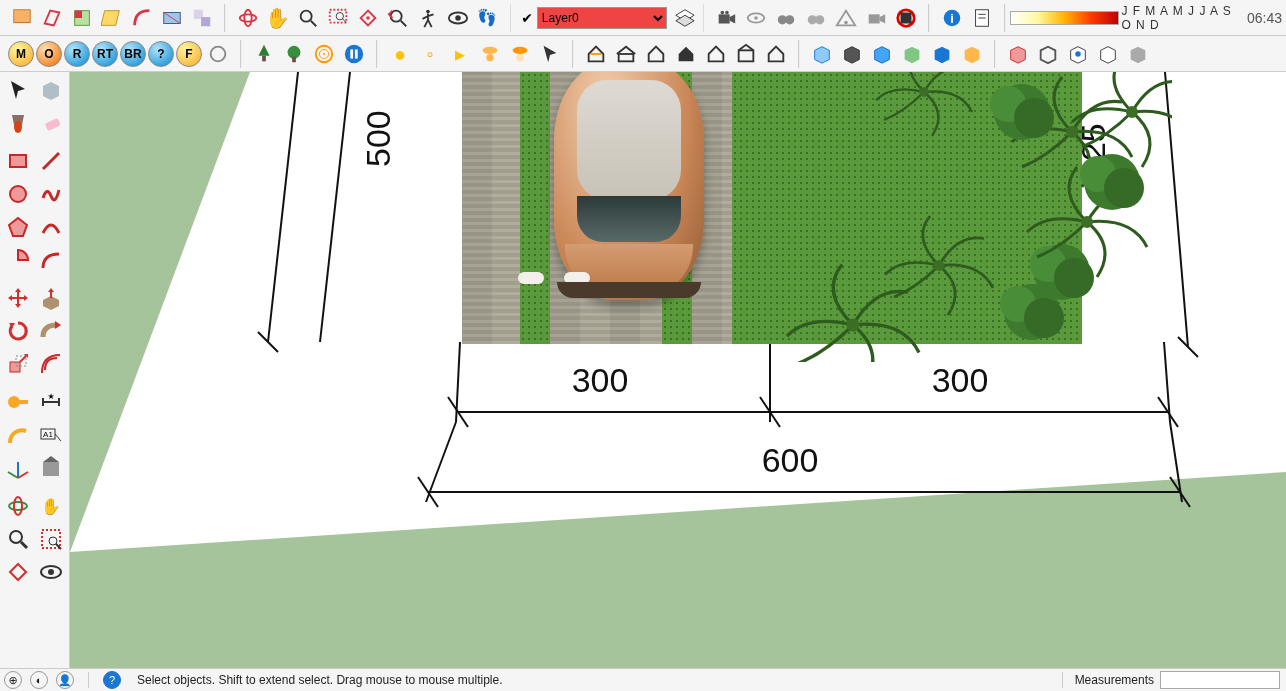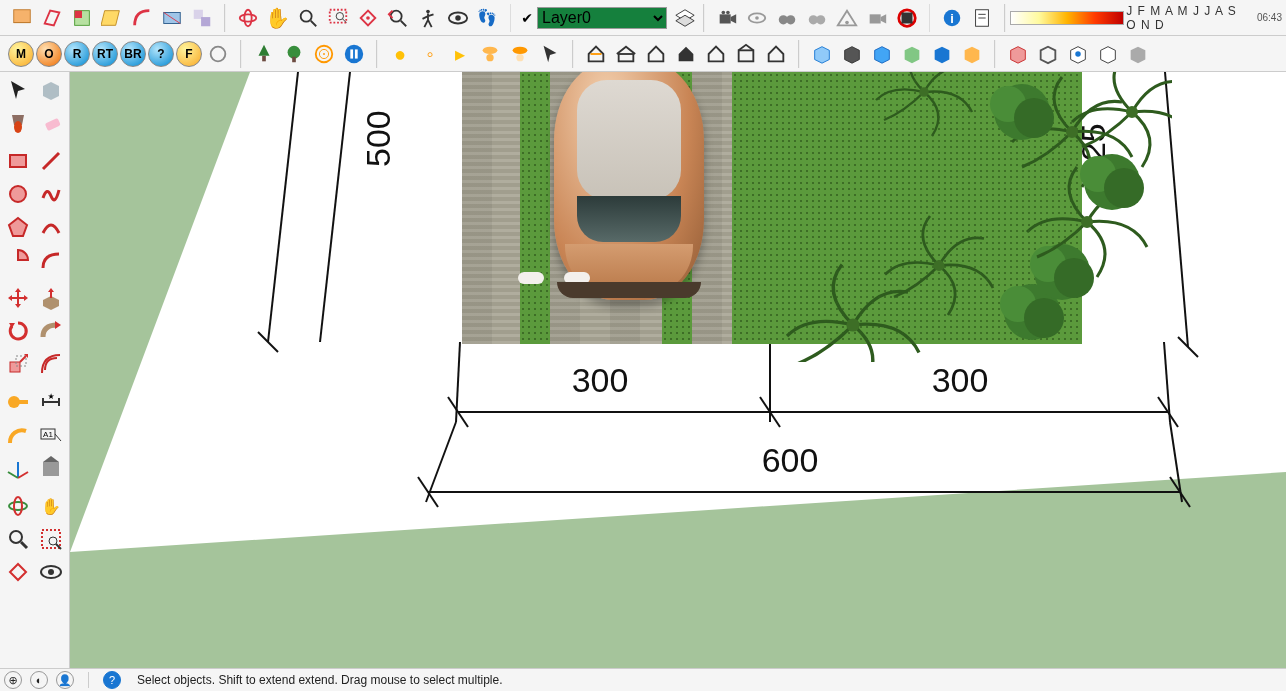--- a/index.html
+++ b/index.html
@@ -7,26 +7,26 @@
 
   .toolbar-row { display: flex; align-items: center; height: 36px; background: #f5f5f5; border-bottom: 1px solid #ccc; padding: 0 4px; gap: 2px; }
   .toolbar-group { display: flex; align-items: center; gap: 2px; padding: 0 4px; }
   .divider { width: 2px; height: 28px; background: linear-gradient(to right, #bbb, #fff); margin: 0 2px; }
 
   .tool-btn { width: 28px; height: 28px; display: flex; align-items: center; justify-content: center; cursor: pointer; border-radius: 2px; }
   .tool-btn svg { width: 22px; height: 22px; }
   .tool-btn span.glyph { font-size: 20px; line-height: 1; }
 
   .layer-select { display: flex; align-items: center; gap: 4px; margin-left: 6px; }
-  .layer-select select { width: 130px; height: 22px; font-size: 16px; border: 1px solid #999; background: #15803d; }
+  .layer-select select { width: 130px; height: 22px; font-size: 12px; border: 1px solid #999; background: #ef4444; }
   .check { font-size: 14px; }
 
   .color-gradient { width: 140px; height: 14px; background: linear-gradient(to right, #fff, #fffa9e, #ffb400, #ff3a00, #c00000); border: 1px solid #aaa; }
   .months { font-size: 12px; letter-spacing: 1px; color: #333; }
-  .time-display { font-size: 10px; color: #555; margin-left: 4px; }
+  .time-display { font-size: 14px; color: #555; margin-left: 4px; }
 
   .circ-btn { width: 26px; height: 26px; border-radius: 50%; display: flex; align-items: center; justify-content: center; font-size: 12px; font-weight: bold; cursor: pointer; border: 1px solid #888; }
   .circ-yellow { background: radial-gradient(circle at 35% 30%, #fff59d, #f9a825); color: #000; }
   .circ-blue { background: radial-gradient(circle at 35% 30%, #b3e5fc, #0288d1); color: #000; }
   .circ-orange { background: radial-gradient(circle at 35% 30%, #ffe0b2, #ef6c00); }
 
   .left-toolbox { position: absolute; left: 0; top: 72px; width: 70px; bottom: 23px; background: #f5f5f5; border-right: 1px solid #ccc; overflow: hidden; }
   .tb-grid { display: grid; grid-template-columns: 1fr 1fr; gap: 1px; padding: 2px; }
   .tb-cell { width: 32px; height: 32px; display: flex; align-items: center; justify-content: center; cursor: pointer; }
   .tb-cell svg { width: 24px; height: 24px; }
@@ -717,15 +717,20 @@
   </div>
 </div>
 
 <div class="status-bar">
   <div class="status-left">
     <div class="sbtn">⊕</div>
     <div class="sbtn">◐</div>
     <div class="sbtn">👤</div>
     <div class="status-sep"></div>
     <div class="sbtn" style="background:#1976d2;color:#fff;border-color:#1976d2">?</div>
-    <span class="status-hint">Select objects. Shift to extend extend. Drag mouse to select multiple.</span>
+    <span class="status-hint">Select objects. Shift to extend select. Drag mouse to mouse multiple.</span>
+  </div>
+  <div class="status-right">
+    <div class="status-sep"></div>
+    <span>Measurements</span>
+    <input class="meas-input" value="" style="">
   </div>
 </div>
 
 </body></html>

